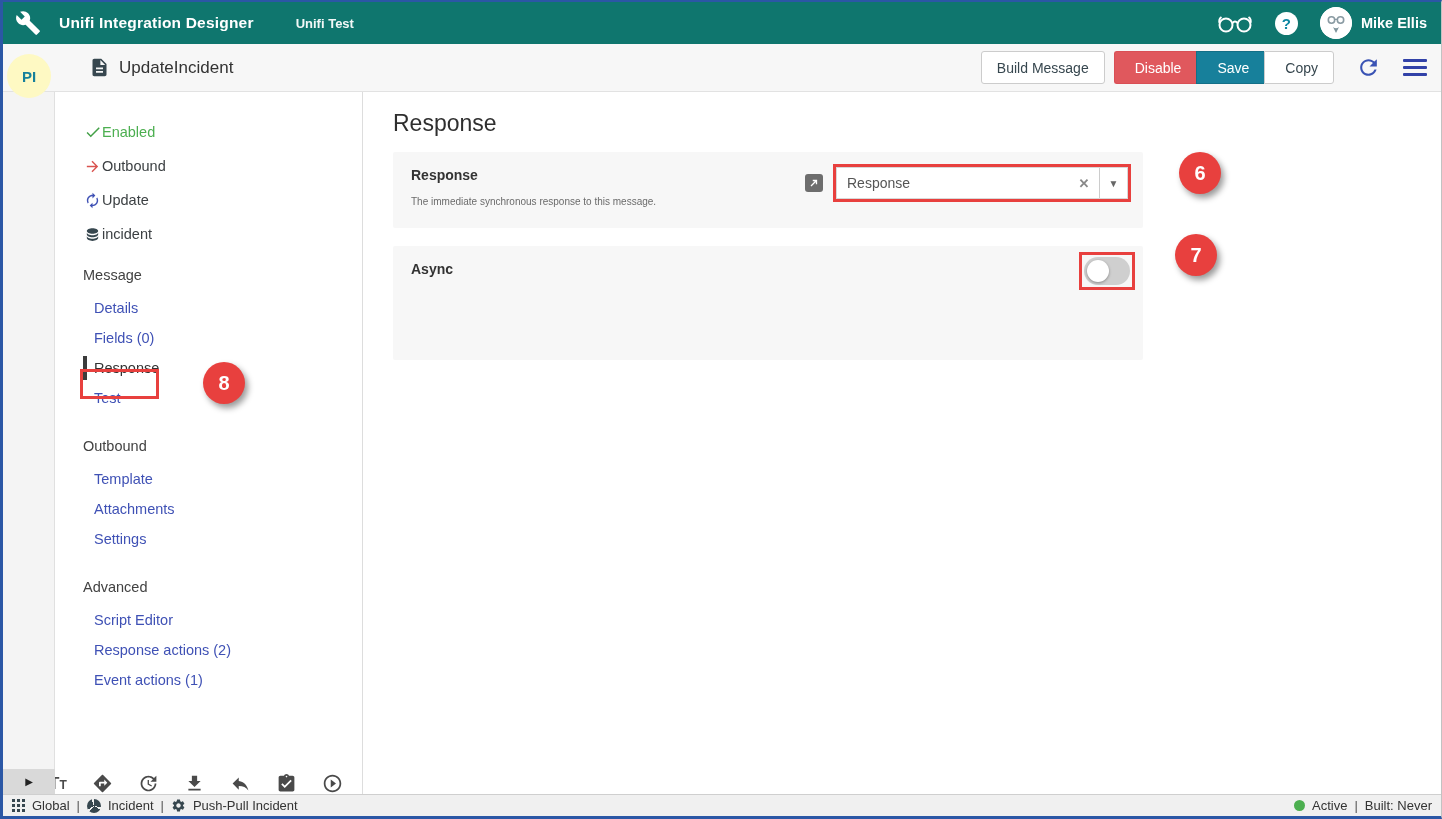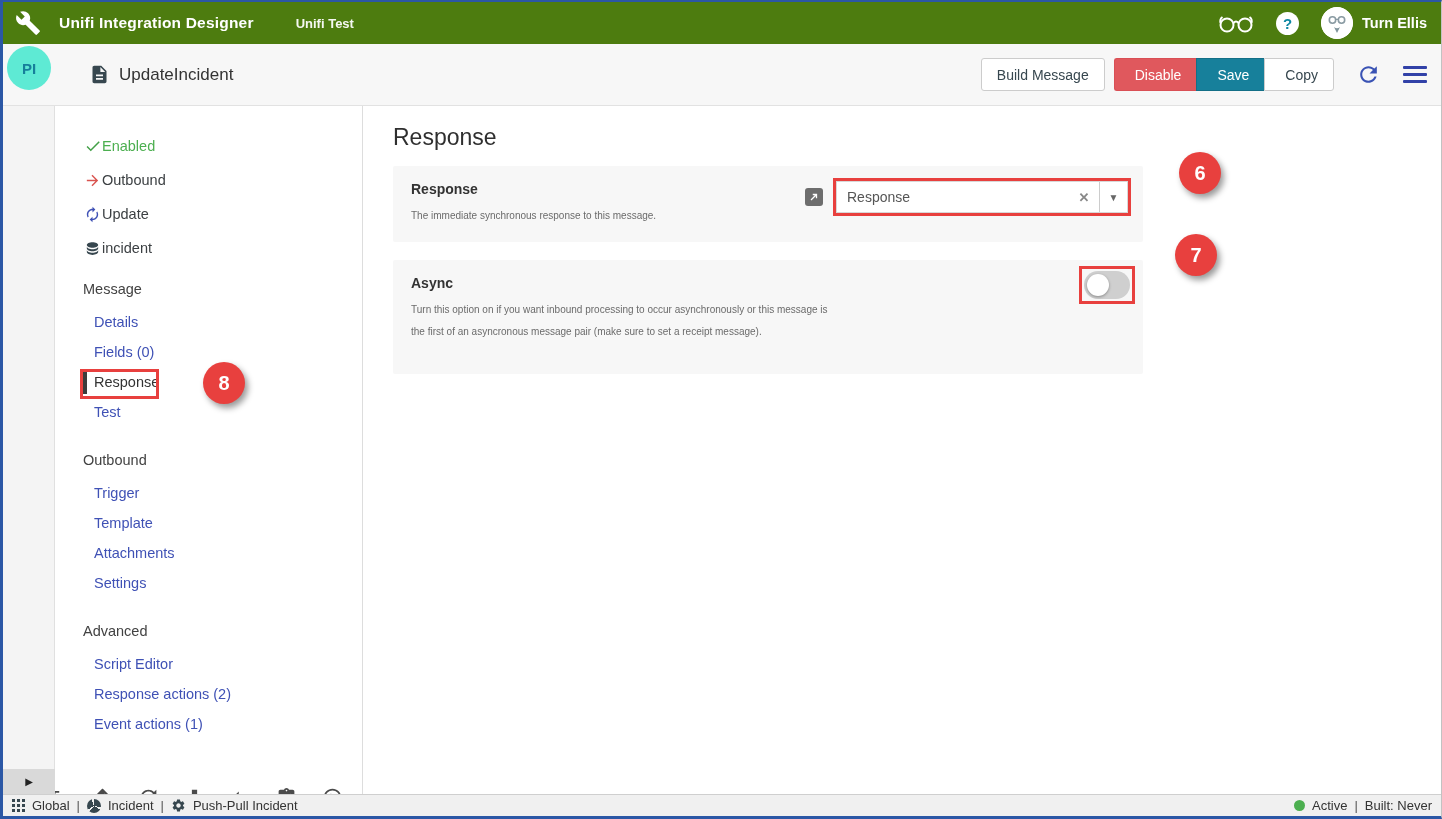--- a/index.html
+++ b/index.html
@@ -8,38 +8,38 @@
 
   .app {
     position:relative; width:1442px; height:819px; background:#fff;
     border-style:solid; border-width:2px 1px 3px 3px;
     border-color:#2b57a5 #c2c2c2 #2b57a5 #2b57a5;
     overflow:hidden;
   }
 
   
   .topbar {
-    height:42px; background:#4d7c0f; color:#fff;
+    height:42px; background:#0f766e; color:#fff;
     display:flex; align-items:center; padding:0 14px 0 12px;
   }
   .topbar .wrench { width:26px; height:26px; margin-right:18px; }
   .topbar-title { font-size:15.5px; font-weight:bold; letter-spacing:.2px; }
   .topbar-env { font-size:13px; margin-left:30px; font-weight:bold; opacity:.95;padding-left:12px; }
   .topbar-right { margin-left:auto; display:flex; align-items:center; gap:22px; }
   .help-badge {
     width:23px; height:23px; border-radius:50%; background:#fff; color:#0e87a2;
     font-weight:bold; font-size:15px; display:flex; align-items:center; justify-content:center;
   }
   .user-chip { display:flex; align-items:center; gap:9px; }
   .user-avatar { width:32px; height:32px; border-radius:50%; background:#fff; overflow:hidden; }
   .user-name { font-size:14.5px; font-weight:bold; }
 
   
   .header2 {
-    height:62px; background:#f7f7f7; border-bottom:1px solid #e2e2e2;
+    height:48px; background:#f7f7f7; border-bottom:1px solid #e2e2e2;
     display:flex; align-items:center; padding:0 14px 0 86px;
   }
   .doc-icon { width:21px; height:21px; margin-right:9px; }
   .header2-title { font-size:17px; color:#333; font-weight:500; }
   .header2-right { margin-left:auto; display:flex; align-items:center; }
   .btn {
     height:33px; font-size:14px; padding:0 15px; border:1px solid #ccc; background:#fff;
     color:#37474f; display:flex; align-items:center; border-radius:3px; cursor:pointer;
     font-family:"Liberation Sans", sans-serif;
   }
@@ -49,22 +49,22 @@
   .btn-group .btn:last-child { border-radius:0 3px 3px 0; border-right-width:1px; }
   .btn-danger { background:#e0585d; border-color:#d94f55; color:#fff; }
   .btn-primary { background:#17809b; border-color:#136f87; color:#fff; }
   .icon-btn { background:none; border:none; margin-left:22px; cursor:pointer; display:flex; align-items:center; }
   .refresh-svg { width:25px; height:25px; }
   .hamburger { width:24px; display:flex; flex-direction:column; gap:4px; }
   .hamburger span { display:block; height:3px; background:#3242a8; border-radius:1px; }
 
   
   .pi-avatar {
-    position:absolute; left:4px; top:44px; width:44px; height:44px; border-radius:50%;
-    background:#5eead4; color:#16809b; font-weight:bold; font-size:15px;
+    position:absolute; left:4px; top:52px; width:44px; height:44px; border-radius:50%;
+    background:#fef9c3; color:#16809b; font-weight:bold; font-size:15px;
     display:flex; align-items:center; justify-content:center; z-index:5;
   }
 
   
   .body-row { display:flex; height:702px; }
   .rail {
     width:52px; background:#f4f4f4; border-right:1px solid #e0e0e0;
     display:flex; flex-direction:row; align-items:flex-end; padding-top:68px; gap:25px;
   }
   .rail-icon { width:22px; height:22px; display:flex; align-items:center; justify-content:center; }
@@ -155,21 +155,21 @@
       <div class="user-chip">
         <div class="user-avatar">
           <svg viewBox="0 0 32 32" width="32" height="32">
             <circle cx="16" cy="16" r="16" fill="#fff"></circle>
             <circle cx="11.5" cy="13" r="3.2" fill="none" stroke="#8a9ba3" stroke-width="1.6"></circle>
             <circle cx="20.5" cy="13" r="3.2" fill="none" stroke="#8a9ba3" stroke-width="1.6"></circle>
             <path d="M14.7 12.4h2.6" stroke="#8a9ba3" stroke-width="1.4"></path>
             <path d="M13 20 q3 2.5 6 0 l-3 6 z" fill="#7f949c"></path>
           </svg>
         </div>
-        <span class="user-name">Turn Ellis</span>
+        <span class="user-name">Mike Ellis</span>
       </div>
     </div>
   </div>
 
   <div class="header2">
     <svg class="doc-icon" viewBox="0 0 24 24">
         <path fill="#37474f" d="M14 2H6c-1.1 0-2 .9-2 2v16c0 1.1.9 2 2 2h12c1.1 0 2-.9 2-2V8l-6-6zm2 16H8v-2h8v2zm0-4H8v-2h8v2zm-3-5V3.5L18.5 9H13z"></path>
       </svg>
     <span class="header2-title">UpdateIncident</span>
     <div class="header2-right">
@@ -283,21 +283,20 @@
         <span>incident</span>
       </div>
 
       <div class="nav-section">Message</div>
       <div class="nav-link">Details</div>
       <div class="nav-link">Fields (0)</div>
       <div class="nav-link active">Response</div>
       <div class="nav-link">Test</div>
 
       <div class="nav-section" style="margin-top:21px;">Outbound</div>
-      <div class="nav-link">Trigger</div>
       <div class="nav-link">Template</div>
       <div class="nav-link">Attachments</div>
       <div class="nav-link">Settings</div>
 
       <div class="nav-section" style="margin-top:21px;">Advanced</div>
       <div class="nav-link">Script Editor</div>
       <div class="nav-link">Response actions (2)</div>
       <div class="nav-link">Event actions (1)</div>
     </div>
 
@@ -318,21 +317,20 @@
               <span class="select-value">Response</span>
               <span class="select-clear">✕</span>
               <span class="select-caret">▼</span>
             </div>
           </div>
         </div>
       </div>
 
       <div class="panel" style="height:114px;">
         <div class="panel-label">Async</div>
-        <div class="panel-desc">Turn this option on if you want inbound processing to occur asynchronously or this message is the first of an asyncronous message pair (make sure to set a receipt message).</div>
         <div class="toggle-wrap red-box">
           <div class="toggle">
             <div class="toggle-knob"></div>
           </div>
         </div>
       </div>
     </div>
   </div>
 
   <div class="ann-rect" style="left:77px; top:367px; width:79px; height:30px;"></div>

